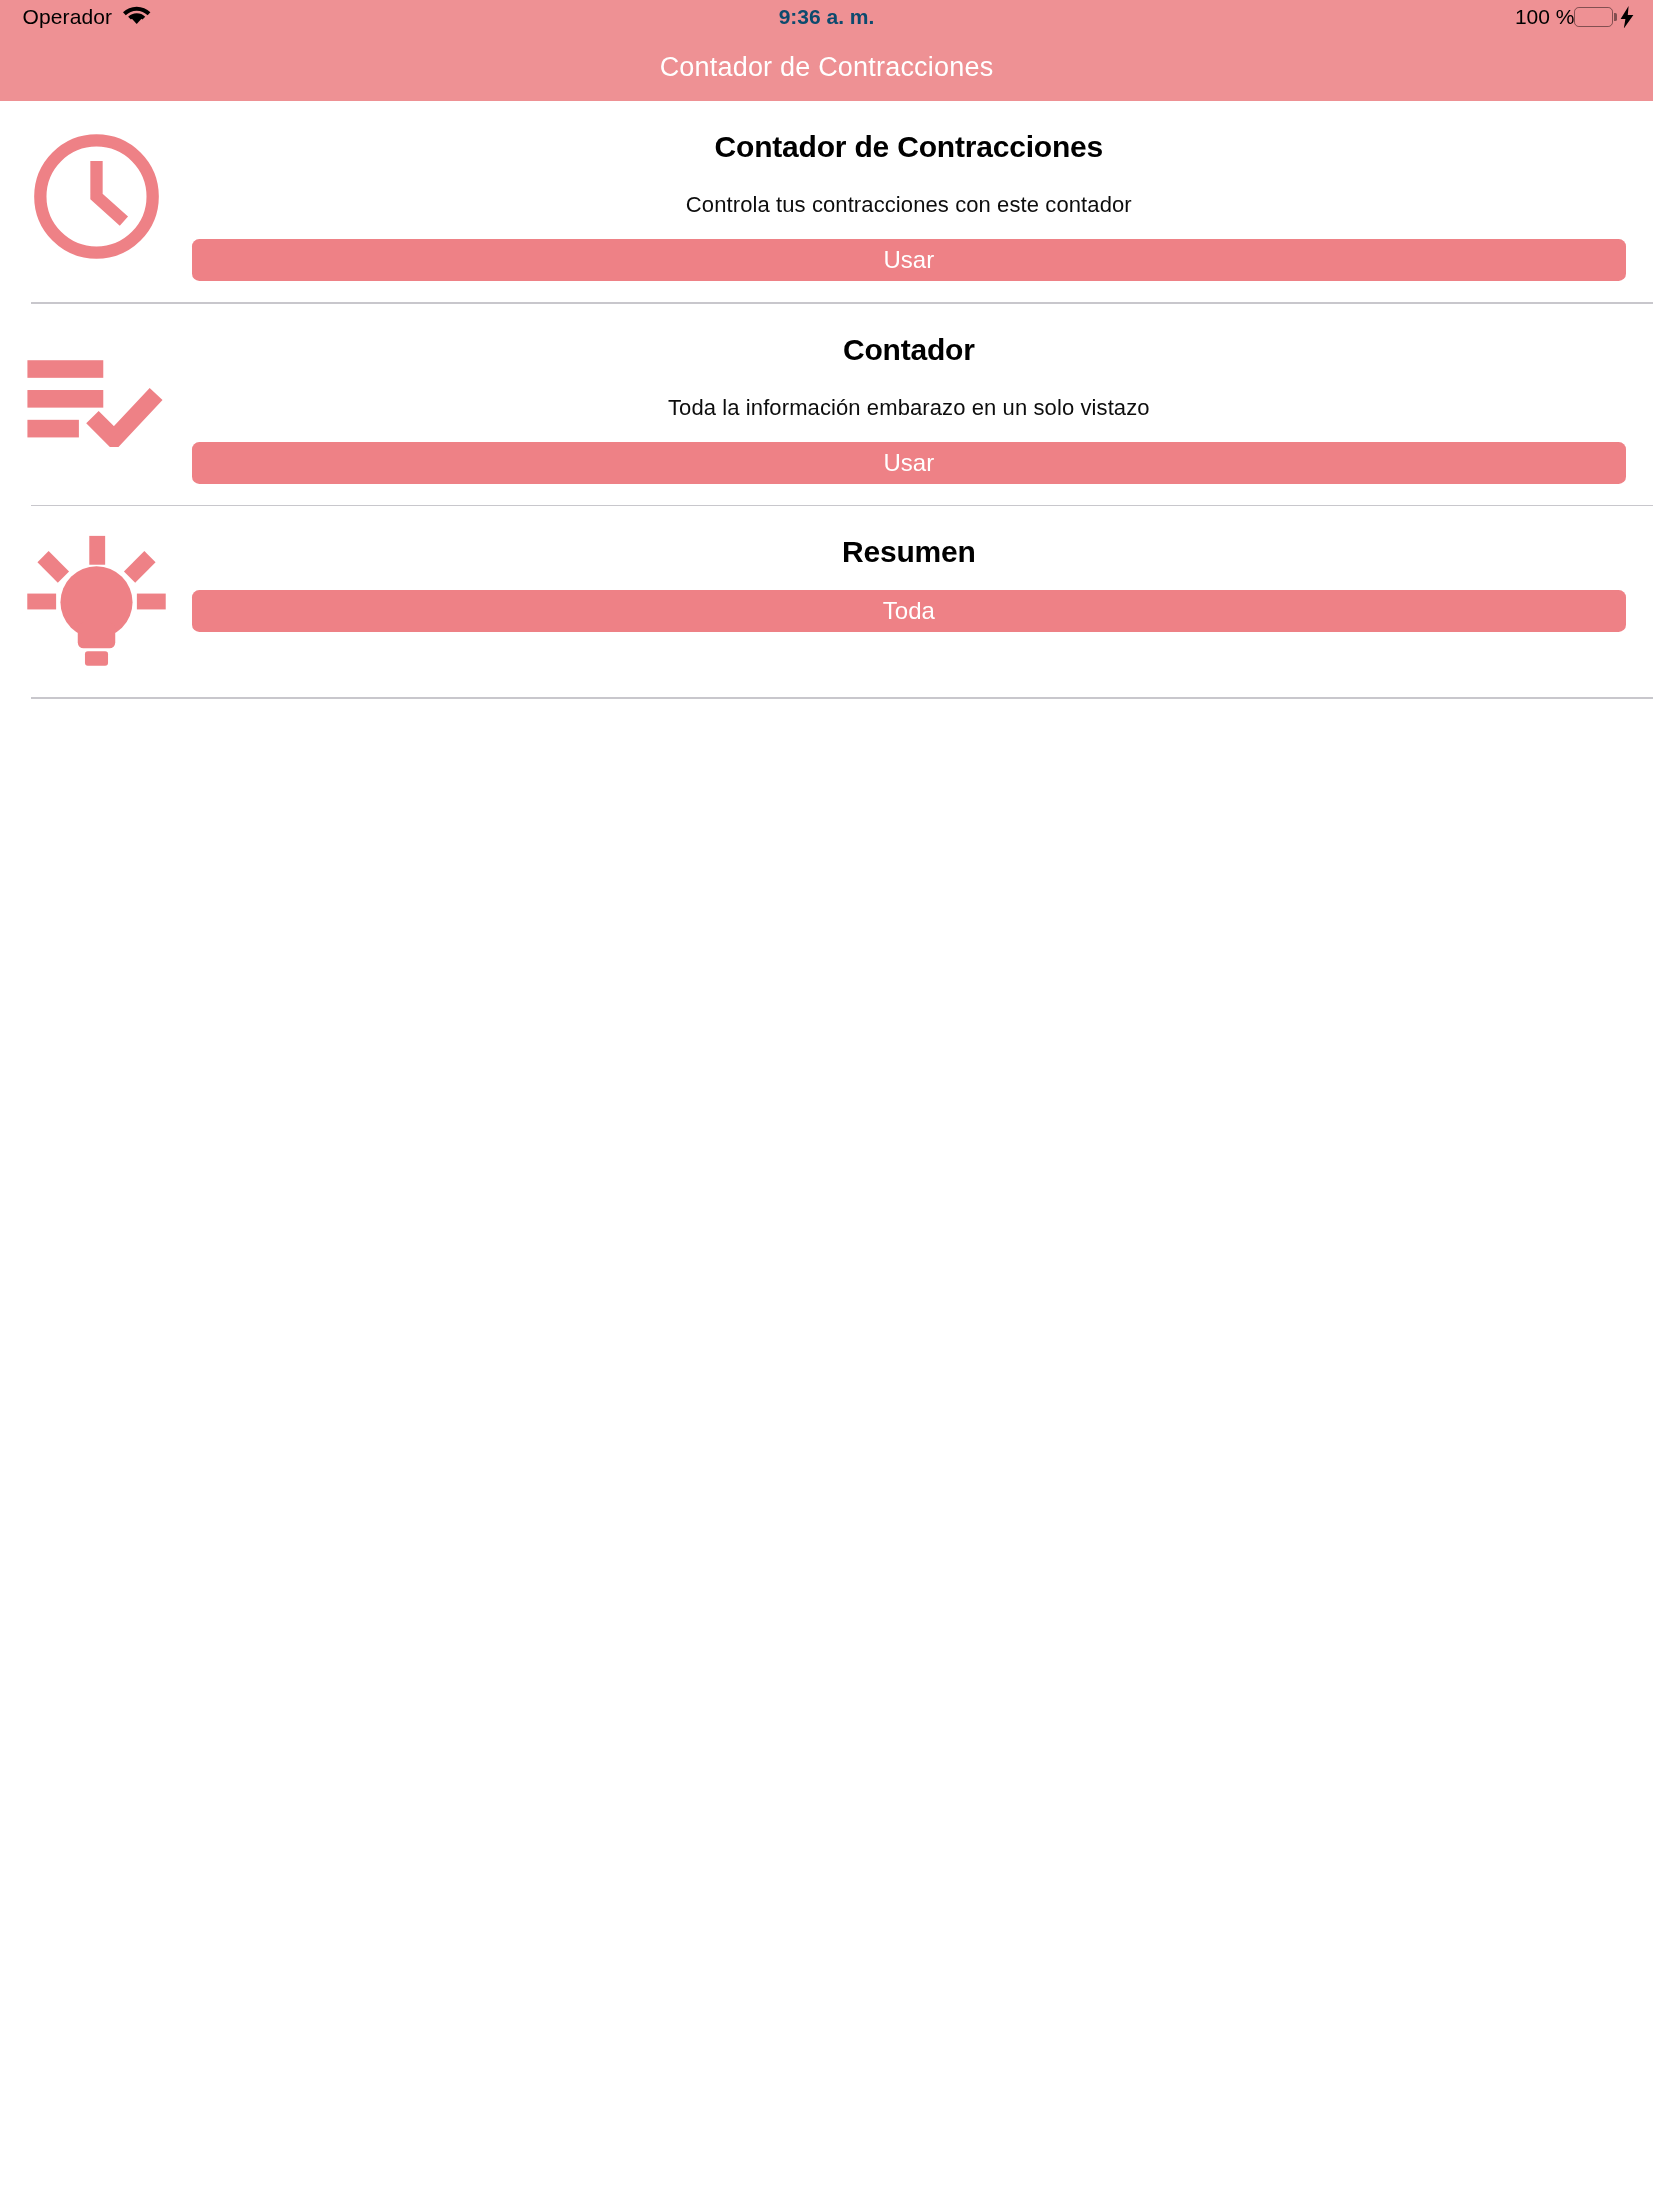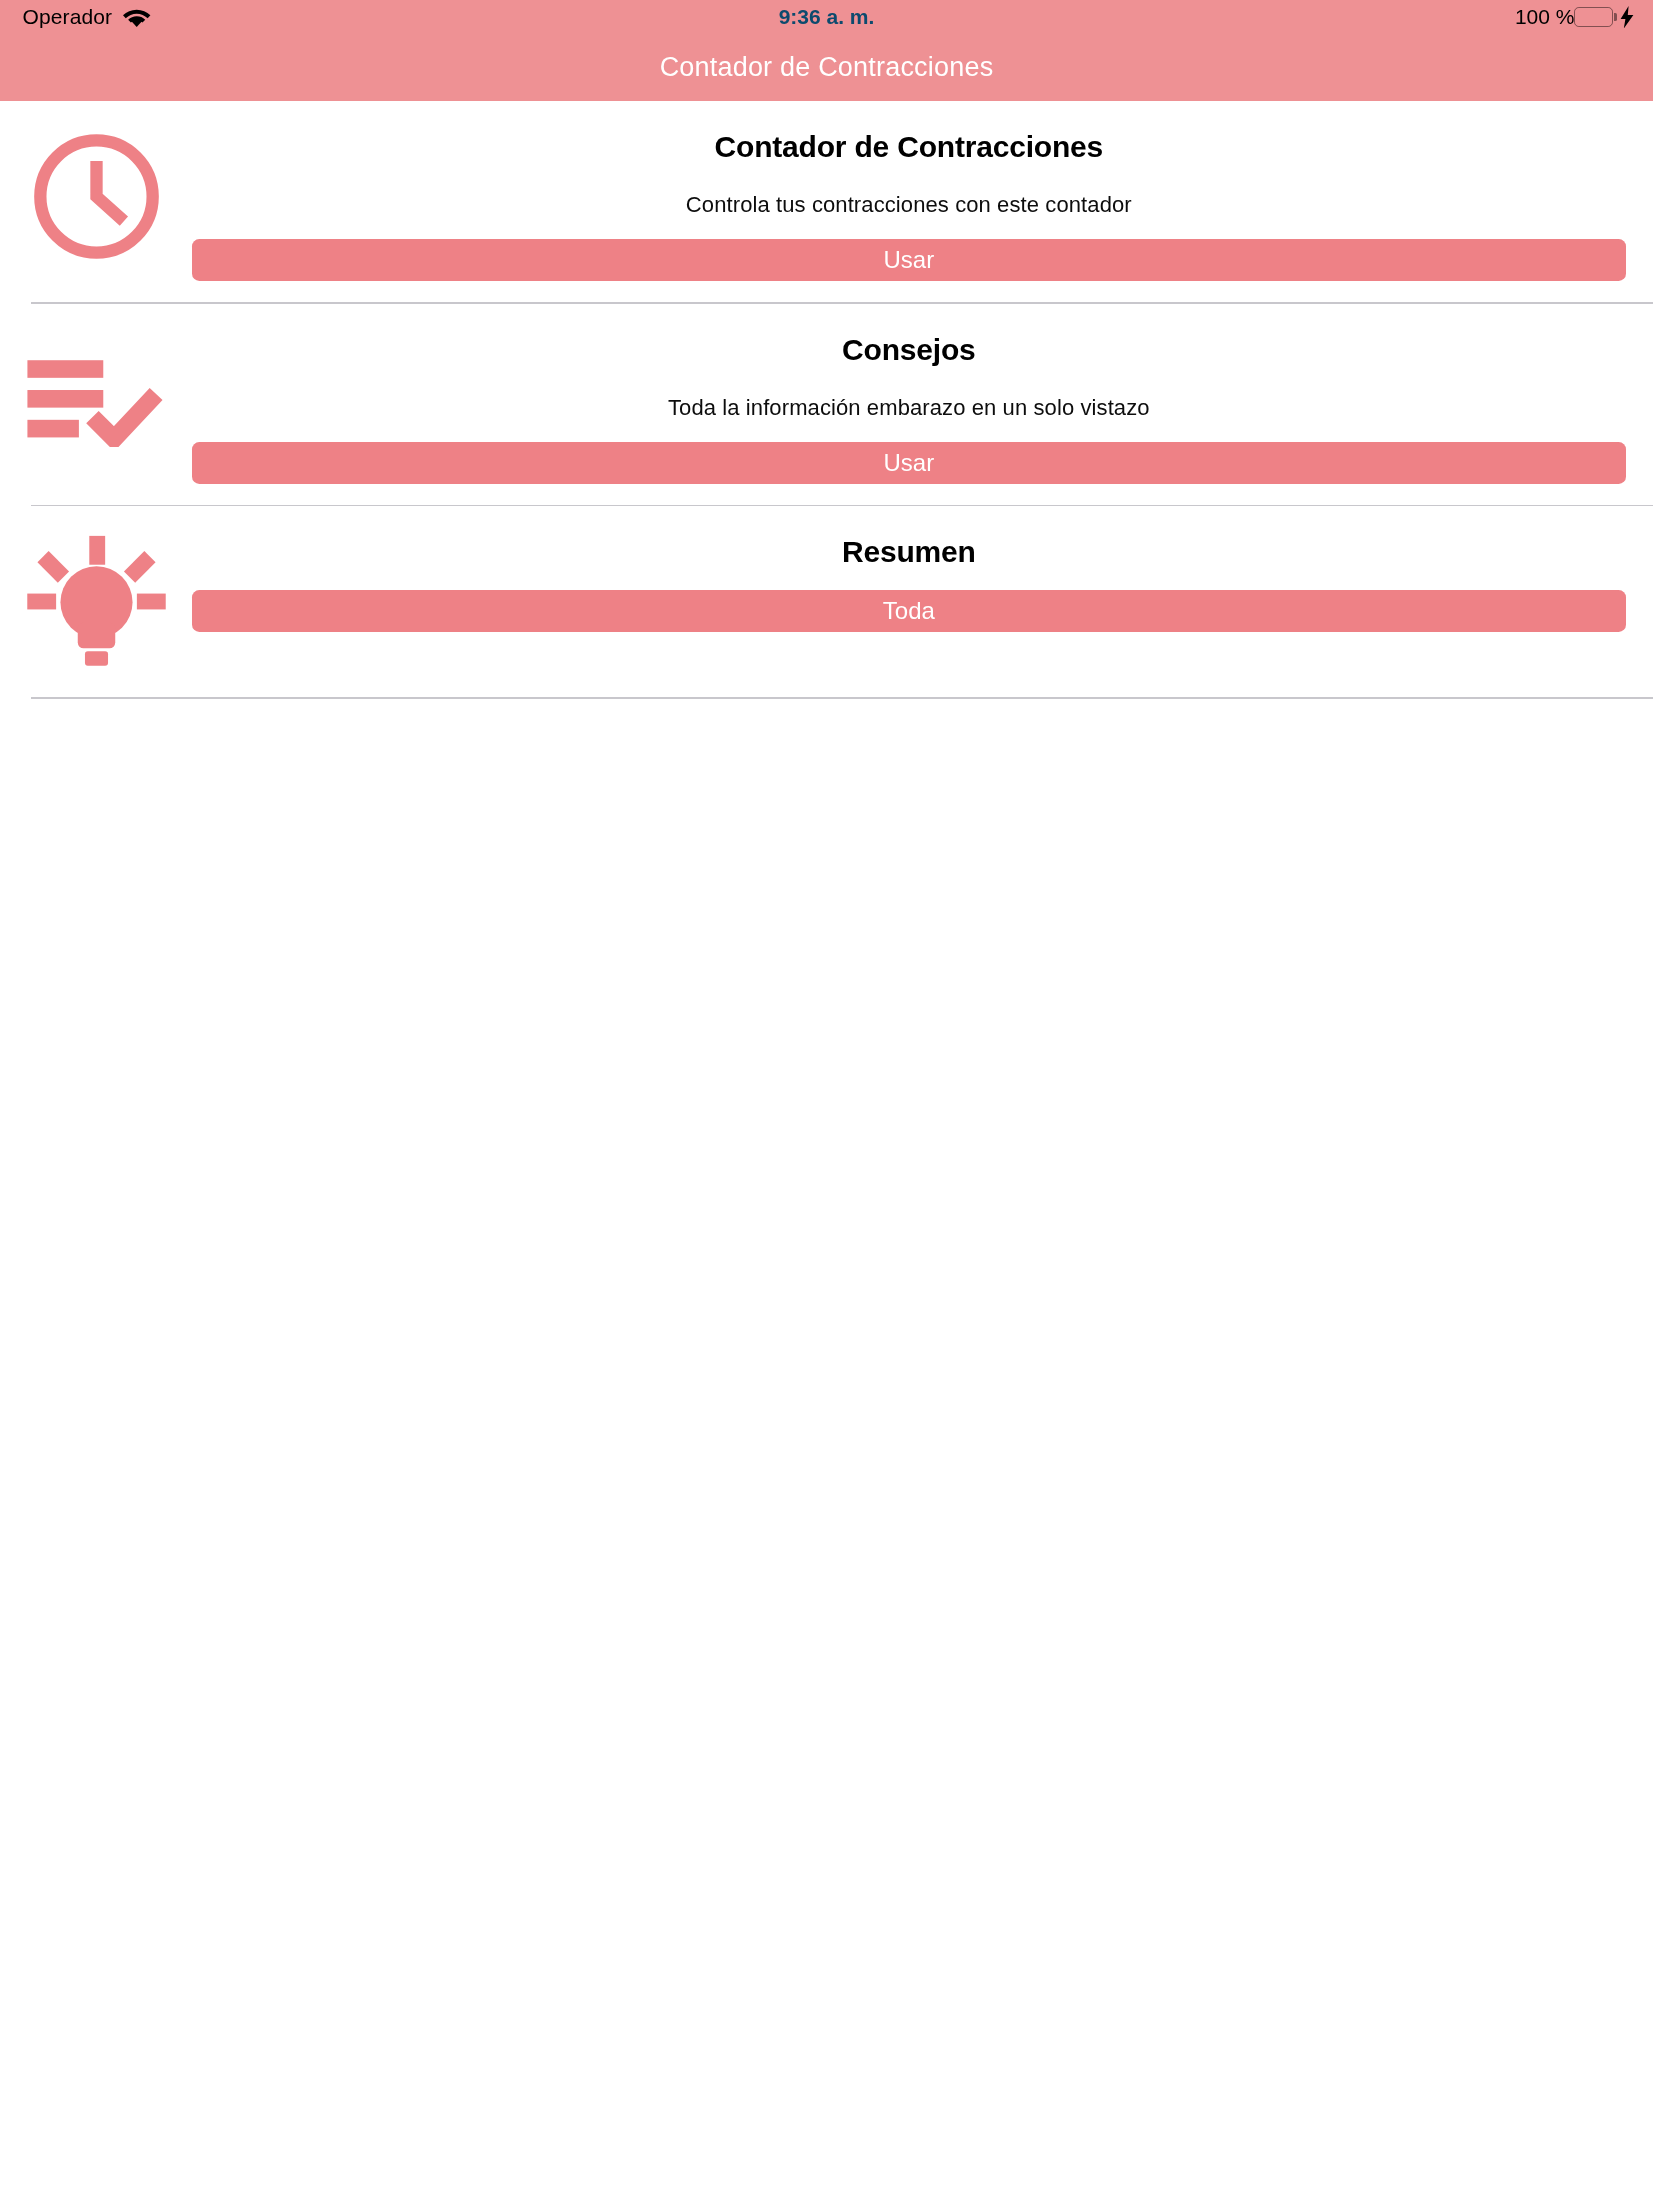--- a/index.html
+++ b/index.html
@@ -18,21 +18,21 @@
     width: 1653px;
     height: 34px;
     background: #ee9194;
     display: flex;
     align-items: center;
   }
   .status-left {
     position: absolute;
     left: 22.6px;
     display: flex;
-    align-items: flex-end;
+    align-items: flex-start;
     gap: 11.3px;
   }
   .carrier-label {
     font-size: 21px;
     color: #000000;
     letter-spacing: 0.1px;
   }
   .wifi-icon { display: block; }
   .status-center {
     position: absolute;
@@ -222,21 +222,21 @@
     <div class="card-inner">
       <div class="card-icon-col">
         <svg width="149" height="95" viewBox="0 0 110 70" class="icon-svg">
           <rect x="4" y="6" width="56" height="13" fill="#ee8186"></rect>
           <rect x="4" y="28" width="56" height="13" fill="#ee8186"></rect>
           <rect x="4" y="50" width="38" height="13" fill="#ee8186"></rect>
           <path d="M52 48 L68 64 L99 31" fill="none" stroke="#ee8186" stroke-width="13" stroke-linecap="butt" stroke-linejoin="miter"></path>
         </svg>
       </div>
       <div class="card-body">
-        <div class="card-title">Consejos</div>
+        <div class="card-title">Contador</div>
         <div class="card-subtitle">Toda la información embarazo en un solo vistazo</div>
         <button class="card-button">Usar</button>
       </div>
     </div>
     <div class="divider"></div>
   </div>
 
   <div class="card">
     <div class="card-inner">
       <div class="card-icon-col">

